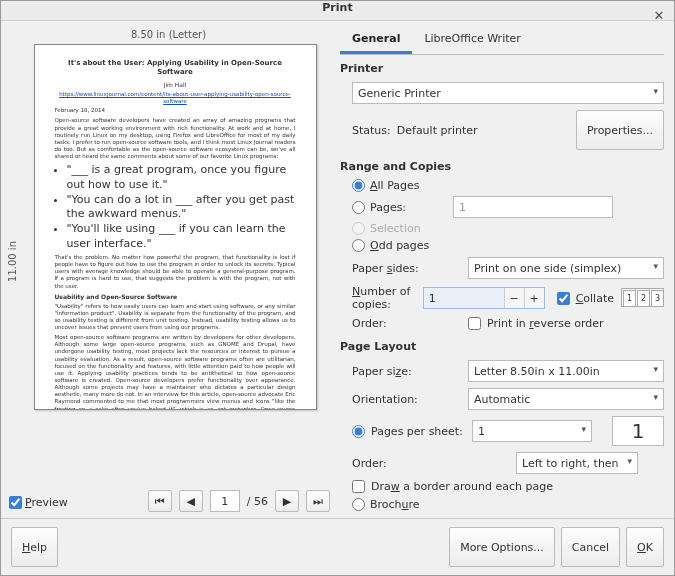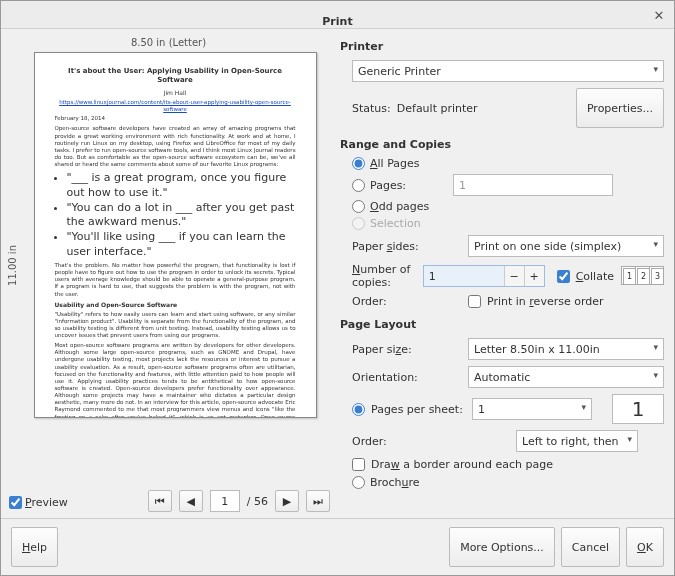--- a/index.html
+++ b/index.html
@@ -1,17 +1,17 @@
 <!DOCTYPE html>
 <html><head>
 <meta charset="utf-8">
 <style>
 * { box-sizing: border-box; margin: 0; padding: 0; font-family: "DejaVu Sans", "Liberation Sans", sans-serif; font-size: 11px; color: #333; }
 body { background: #f0f0f0; width: 675px; height: 576px; display: flex; flex-direction: column; border: 1px solid #999; }
-.titlebar { height: 28px; background: #ececec; border-bottom: 1px solid #d0d0d0; display: flex; align-items: flex-end; justify-content: center; position: relative; }
+.titlebar { height: 20px; background: #ececec; border-bottom: 1px solid #d0d0d0; display: flex; align-items: flex-start; justify-content: center; position: relative; }
 .titlebar .title { font-weight: bold; }
 .titlebar .close { position: absolute; right: 8px; top: 7px; width: 14px; height: 14px; display: flex; align-items: center; justify-content: center; cursor: pointer; font-size: 13px; color: #555; }
 .main { flex: 1; display: flex; overflow: hidden; }
 .left { width: 335px; display: flex; flex-direction: column; padding: 8px 6px 6px 6px; }
 .right { flex: 1; display: flex; flex-direction: column; padding: 4px 10px 0 4px; overflow: hidden; }
 .ruler-label { text-align: center; font-size: 10px; color: #555; margin-bottom: 2px; }
 .preview-wrap { flex: 1; display: flex; align-items: flex-start; }
 .vert-label { writing-mode: vertical-rl; transform: rotate(180deg); font-size: 10px; color: #555; align-self: center; margin-right: 2px;}
 .page { background: #fff; border: 1px solid #888; width: 283px; height: 366px; margin: 2px auto 0; box-shadow: 1px 1px 2px rgba(0,0,0,.2); padding: 14px 20px; font-size: 6px; line-height: 1.3; overflow: hidden; }
 .page .pt { text-align: center; font-weight: bold; font-size: 7px; margin-bottom: 4px; }
@@ -101,20 +101,24 @@
       <button class="btn sm">
           <span>▶</span>
         </button>
       <button class="btn sm">
           <span>⏭</span>
         </button>
     </div>
   </div>
 
   <div class="right">
+    <div class="tabs">
+      <div class="tab active">General</div>
+      <div class="tab">LibreOffice Writer</div>
+    </div>
 
     <div class="section-h">Printer</div>
     <div class="row">
       <div class="select-wrap" style="margin-left:12px;border-radius:11px;">
         <select><option>Generic Printer</option></select>
       </div>
     </div>
     <div class="row" style="margin-left:12px;">
       <span>Status:</span>
       <span>Default printer</span>
@@ -125,27 +129,27 @@
     <div class="section-h">Range and Copies</div>
     <div class="radio-row" style="margin-left:12px;">
       <input type="radio" name="rg" checked="" style="">
       <label><span class="u">A</span>ll Pages</label>
     </div>
     <div class="radio-row" style="margin-left:12px;">
       <input type="radio" name="rg" style="">
       <label style="width:78px;">Pa<span class="u">g</span>es:</label>
       <input type="text" value="1" style="">
     </div>
-    <div class="radio-row" style="margin-left:12px;">
-      <input type="radio" name="rg" style="">
-      <label><span class="u">O</span>dd pages</label>
-    </div>
     <div class="radio-row disabled" style="margin-left:12px;">
       <input type="radio" name="rg" disabled="" style="">
       <label class="disabled">Selection</label>
+    </div>
+    <div class="radio-row" style="margin-left:12px;">
+      <input type="radio" name="rg" style="">
+      <label><span class="u">O</span>dd pages</label>
     </div>
     <div class="row" style="margin-left:12px;">
       <label class="fld">Paper <span class="u">s</span>ides:</label>
       <div class="select-wrap"><select><option>Print on one side (simplex)</option></select></div>
     </div>
     <div class="row" style="margin-left:12px;">
       <label class="fld"><span class="u">N</span>umber of copies:</label>
       <div class="spin">
         <input value="1" style="">
         <button>−</button>

